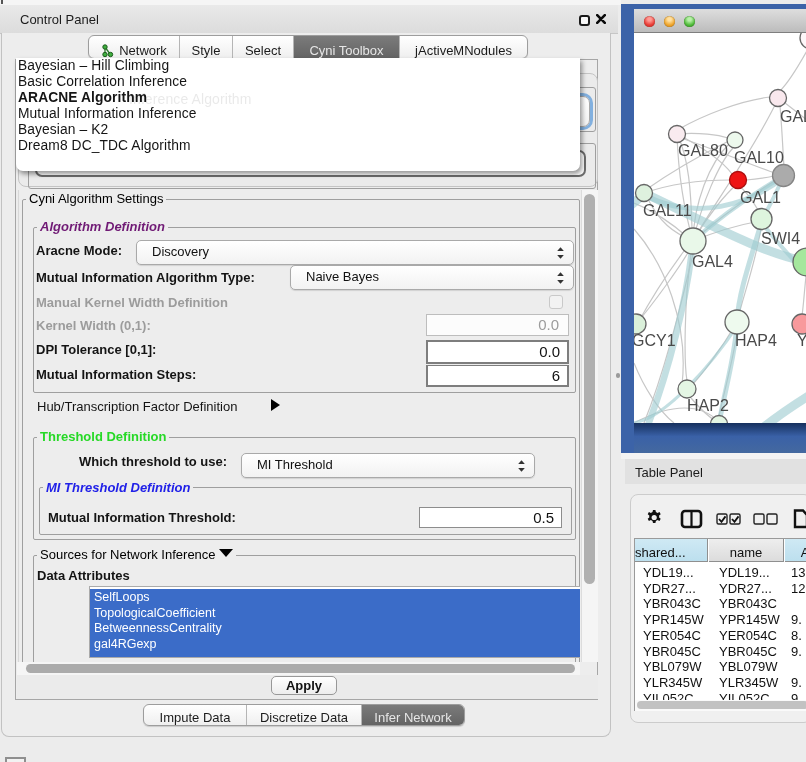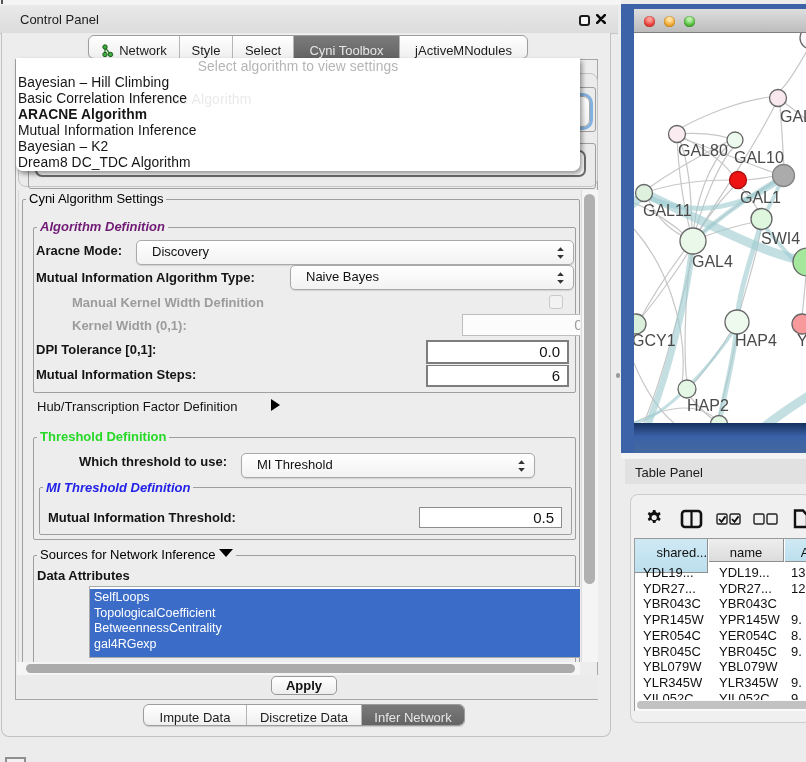--- a/index.html
+++ b/index.html
@@ -9,21 +9,21 @@
   .grplbl{position:absolute;background:#ededed;padding:0 3px;font-size:13px;line-height:13px;}
   .fld{position:absolute;background:#fff;text-align:right;font-size:15px;color:#111;}
   .combo{position:absolute;background:linear-gradient(#ffffff,#f2f2f2);border:1px solid #a9a9a9;border-radius:5px;font-size:13px;color:#111;box-shadow:0 1px 1px rgba(0,0,0,0.12);}
   .combo .ar{position:absolute;right:8px;top:0;bottom:0;display:flex;flex-direction:column;justify-content:center;gap:2px;}
   .seg{position:absolute;display:flex;height:22px;border:1px solid #9d9d9d;border-radius:6px;overflow:hidden;background:linear-gradient(#ffffff,#efefef);box-shadow:0 1px 1px rgba(0,0,0,0.15);}
   .seg div{display:flex;align-items:flex-end;justify-content:center;font-size:13px;font-weight:400;color:#1b1b1b;border-left:1px solid #b5b5b5;}
   .seg div:first-child{border-left:none;}
   .seg div.sel{background:linear-gradient(#7b7b7b,#646464);color:#e6e6e6;}
   .lbl{position:absolute;font-size:13px;font-weight:700;color:#141414;white-space:nowrap;}
   .lblp{position:absolute;font-size:13px;color:#141414;white-space:nowrap;}
-  .dis{color:#9c9c9c !important;margin-left:36px;}
+  .dis{color:#9c9c9c !important;}
 </style>
 </head>
 <body>
 
 <div class="abs" style="left:0;top:0;width:621px;height:5px;background:#f5f5f5;"></div>
 
 <div class="abs" style="left:1px;top:0;width:2px;height:4px;background:#555;"></div>
 
 <div class="abs" style="left:0;top:5px;width:618px;height:28px;background:linear-gradient(#e9e9e9,#dcdcdc);border-bottom:1px solid #c6c6c6;"></div>
 <div class="abs" style="left:20px;top:12px;font-size:13px;color:#1c1c1c;">Control Panel</div>
@@ -137,21 +137,20 @@
 
 <div class="seg" style="left:143px;top:704px;height:20px;">
   <div style="width:102px;">Impute Data</div>
   <div style="width:114px;">Discretize Data</div>
   <div class="sel" style="width:102px;">Infer Network</div>
 </div>
 
 <div class="abs" style="left:5px;top:757px;width:17px;height:10px;background:#f2f2f2;border:2px solid #8f8f8f;"></div>
 
 <div class="abs" style="left:16px;top:58px;width:564px;height:113px;background:#ffffff;border-radius:0 0 7px 7px;box-shadow:2px 3px 5px rgba(0,0,0,0.42);font-size:13.8px;color:#151515;letter-spacing:0.1px;">
-  <div style="height:17px;line-height:17px;text-align:center;color:#b5b5b5;">Select algorithm to view settings</div>
   <div style="height:16px;line-height:16px;padding-left:2px;">Bayesian – Hill Climbing</div>
   <div style="height:16px;line-height:16px;padding-left:2px;">Basic Correlation Inference</div>
   <div style="height:16px;line-height:16px;padding-left:2px;font-weight:700;">ARACNE Algorithm</div>
   <div style="height:16px;line-height:16px;padding-left:2px;">Mutual Information Inference</div>
   <div style="height:16px;line-height:16px;padding-left:2px;">Bayesian – K2</div>
   <div style="height:16px;line-height:16px;padding-left:2px;">Dream8 DC_TDC Algorithm</div>
   <div style="position:absolute;left:113px;top:33px;color:rgba(40,40,40,0.10);font-size:14px;">Inference Algorithm</div>
 </div>
 
 <div class="abs" style="left:621px;top:4px;width:185px;height:449px;background:#3c63a8;"></div>
@@ -264,21 +263,21 @@
     <rect x="137" y="14" width="10" height="10" rx="1.5"></rect>
   </g>
   <g fill="none" stroke="#111" stroke-width="1.8">
     <path d="M89,19 l2.5,2.8 4,-5.4"></path>
     <path d="M102,19 l2.5,2.8 4,-5.4"></path>
   </g>
   <path d="M165,10.5 h8 l4,4.5 v12 h-12 Z" fill="none" stroke="#111" stroke-width="2.4"></path>
 </svg>
 </div>
 <div class="abs" id="tptable" style="left:634px;top:538px;width:172px;height:173px;background:#ffffff;border:1px solid #9a9a9a;border-right:none;box-sizing:border-box;overflow:hidden;font-size:13px;color:#111;">
-  <div style="position:absolute;left:0;top:0;width:73px;height:34px;background:linear-gradient(#cfe9f4,#bcdfee);border-right:1px solid #8f8f8f;border-bottom:1px solid #8f8f8f;box-sizing:border-box;text-align:right;line-height:27px;">shared...</div>
+  <div style="position:absolute;left:0;top:0;width:73px;height:23px;background:linear-gradient(#cfe9f4,#bcdfee);border-right:1px solid #8f8f8f;border-bottom:1px solid #8f8f8f;box-sizing:border-box;text-align:left;line-height:27px;">shared...</div>
   <div style="position:absolute;left:74px;top:0;width:75px;height:23px;background:linear-gradient(#eeeeee,#dcdcdc);border-right:1px solid #8f8f8f;border-bottom:1px solid #8f8f8f;box-sizing:border-box;text-align:center;line-height:27px;">name</div>
   <div style="position:absolute;left:150px;top:0;width:40px;height:23px;background:linear-gradient(#cfe9f4,#bcdfee);border-bottom:1px solid #8f8f8f;box-sizing:border-box;text-align:center;line-height:27px;">A</div>
   <div style="position:absolute;left:8px;top:26px;line-height:15.7px;">YDL19...<br>YDR27...<br>YBR043C<br>YPR145W<br>YER054C<br>YBR045C<br>YBL079W<br>YLR345W<br>YIL052C</div>
   <div style="position:absolute;left:84px;top:26px;line-height:15.7px;">YDL19...<br>YDR27...<br>YBR043C<br>YPR145W<br>YER054C<br>YBR045C<br>YBL079W<br>YLR345W<br>YIL052C</div>
   <div style="position:absolute;left:156px;top:26px;line-height:15.7px;">13<br>12<br>&nbsp;<br>9.<br>8.<br>9.<br>&nbsp;<br>9.<br>9.</div>
 </div>
 
 <div class="abs" style="left:635px;top:700px;width:171px;height:11px;background:#fafafa;"></div>
 <div class="abs" style="left:637px;top:701px;width:171px;height:8px;background:#c2c2c2;border-radius:4px;"></div>
 

